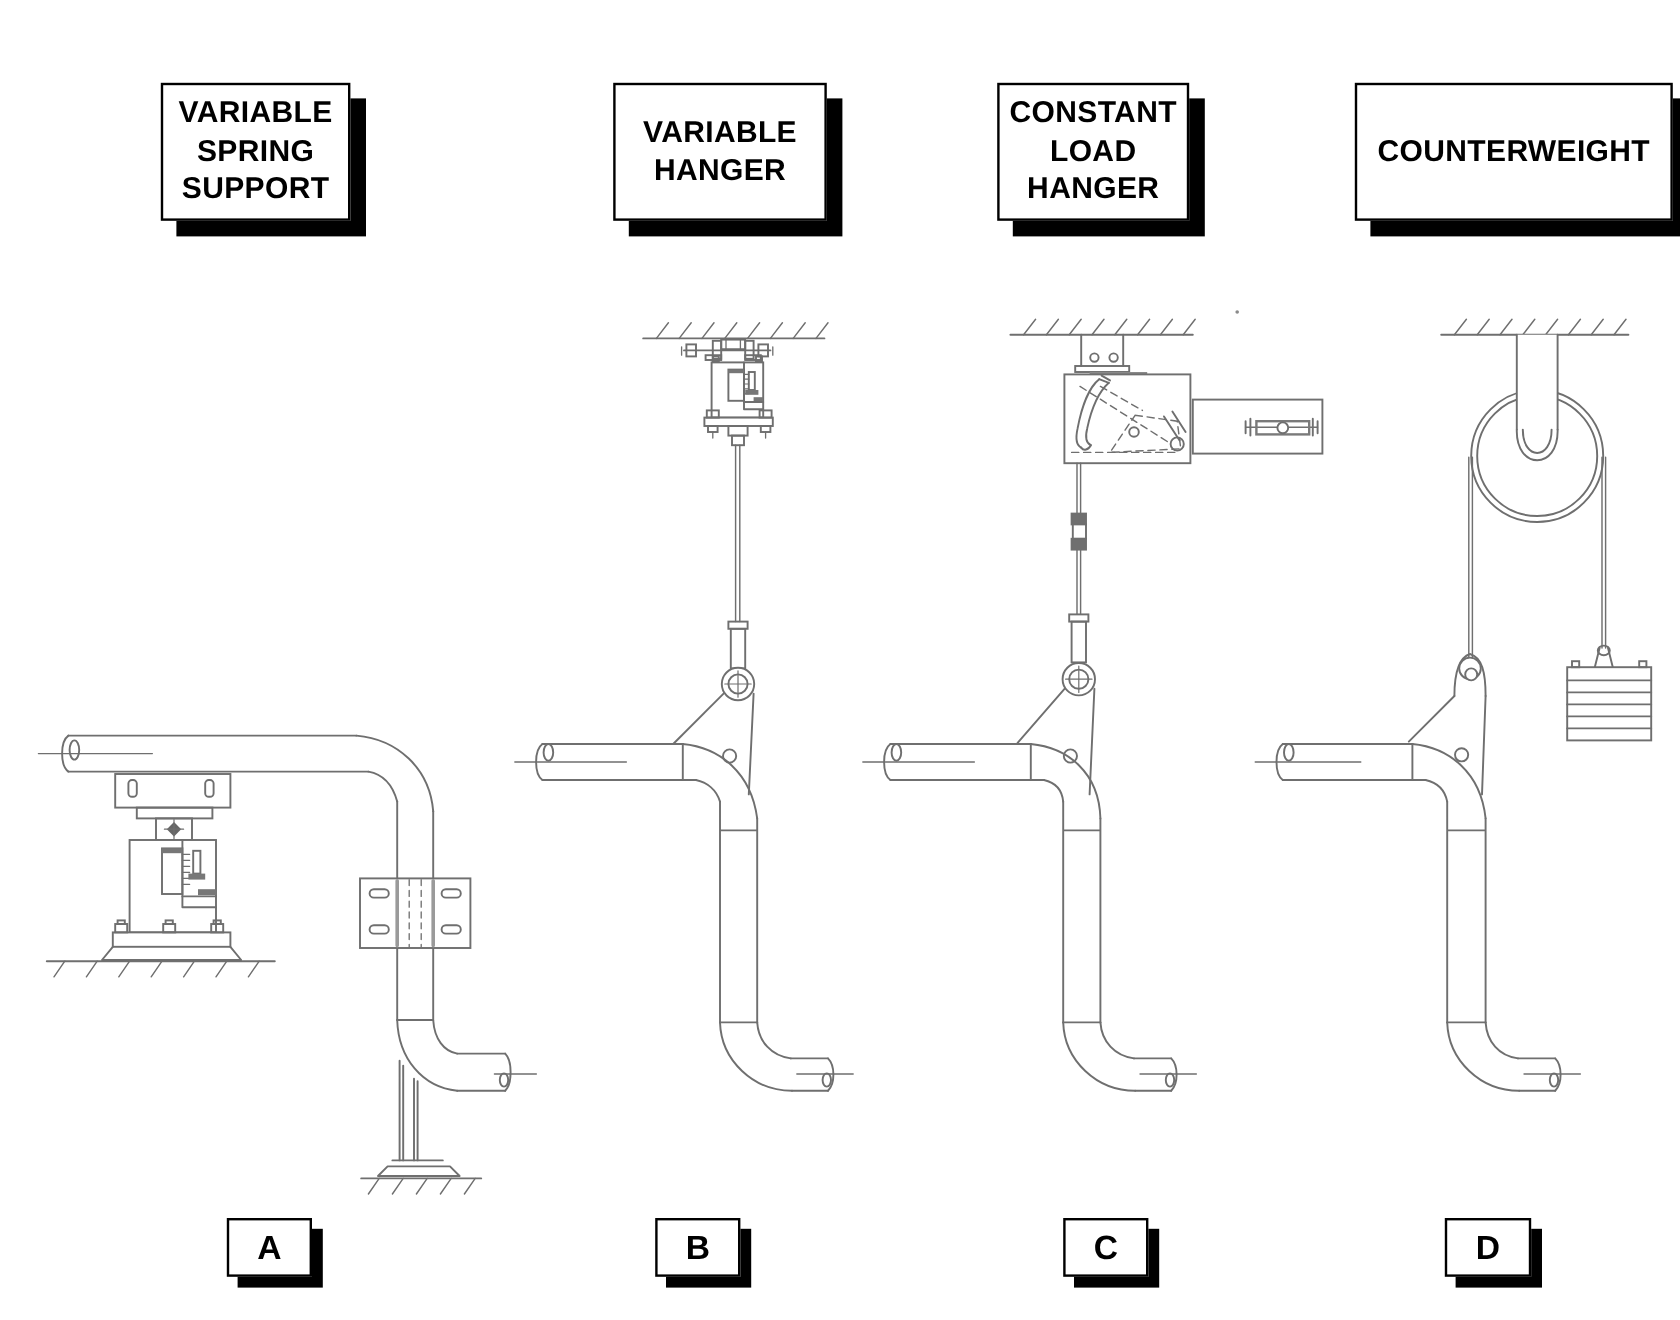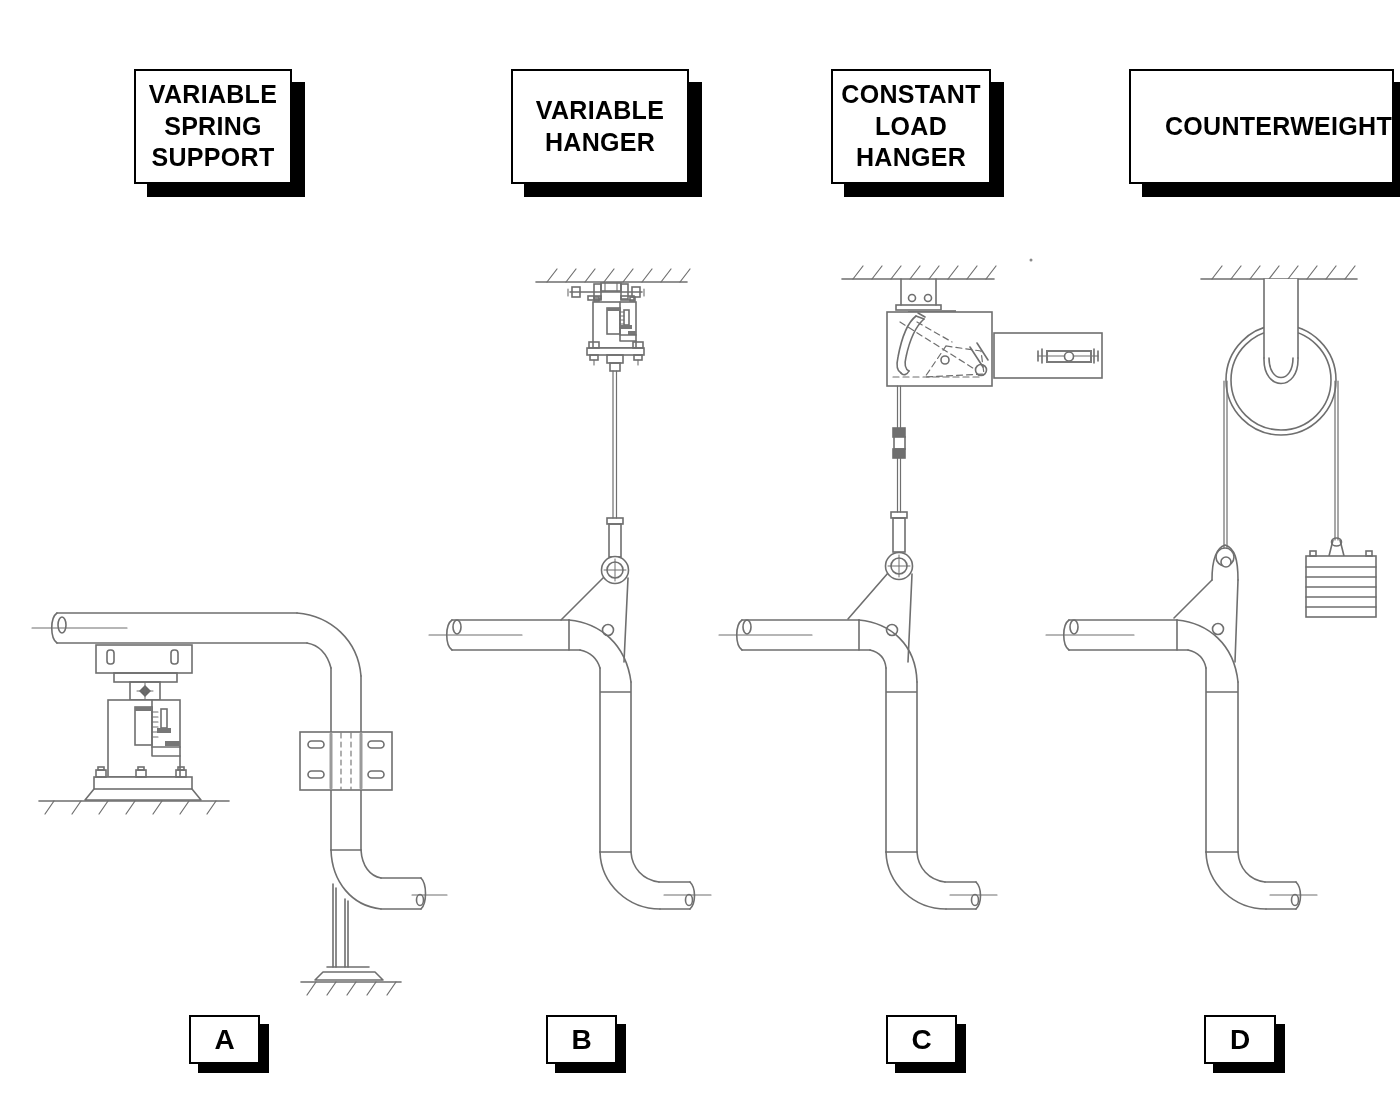--- a/index.html
+++ b/index.html
@@ -9,21 +9,21 @@
   .title-box{position:absolute;box-sizing:border-box;background:#ffffff;border:2px solid #000000;
              box-shadow:13px 13px 0 0 #000000;display:flex;align-items:center;justify-content:center;
              text-align:center;font-weight:bold;font-size:25px;line-height:1.26;color:#000000;
              white-space:pre-line;letter-spacing:0.3px;}
   .tag-box{position:absolute;box-sizing:border-box;background:#ffffff;border:2px solid #000000;
            box-shadow:9px 9px 0 0 #000000;display:flex;align-items:center;justify-content:center;
            font-weight:bold;font-size:28px;color:#000000;}
   .tb-a{left:110px;top:69px;width:158px;height:115px;}
   .tb-b{left:487px;top:69px;width:178px;height:115px;}
   .tb-c{left:807px;top:69px;width:160px;height:115px;}
-  .tb-d{left:1105px;top:69px;width:265px;height:115px;justify-content:flex-end;}
+  .tb-d{left:1105px;top:69px;width:265px;height:115px;}
   .tg-a{left:165px;top:1015px;width:71px;height:49px;}
   .tg-b{left:522px;top:1015px;width:71px;height:49px;}
   .tg-c{left:862px;top:1015px;width:71px;height:49px;}
   .tg-d{left:1180px;top:1015px;width:72px;height:49px;}
 </style>
 </head>
 <body>
 
 <div class="canvas">
 

